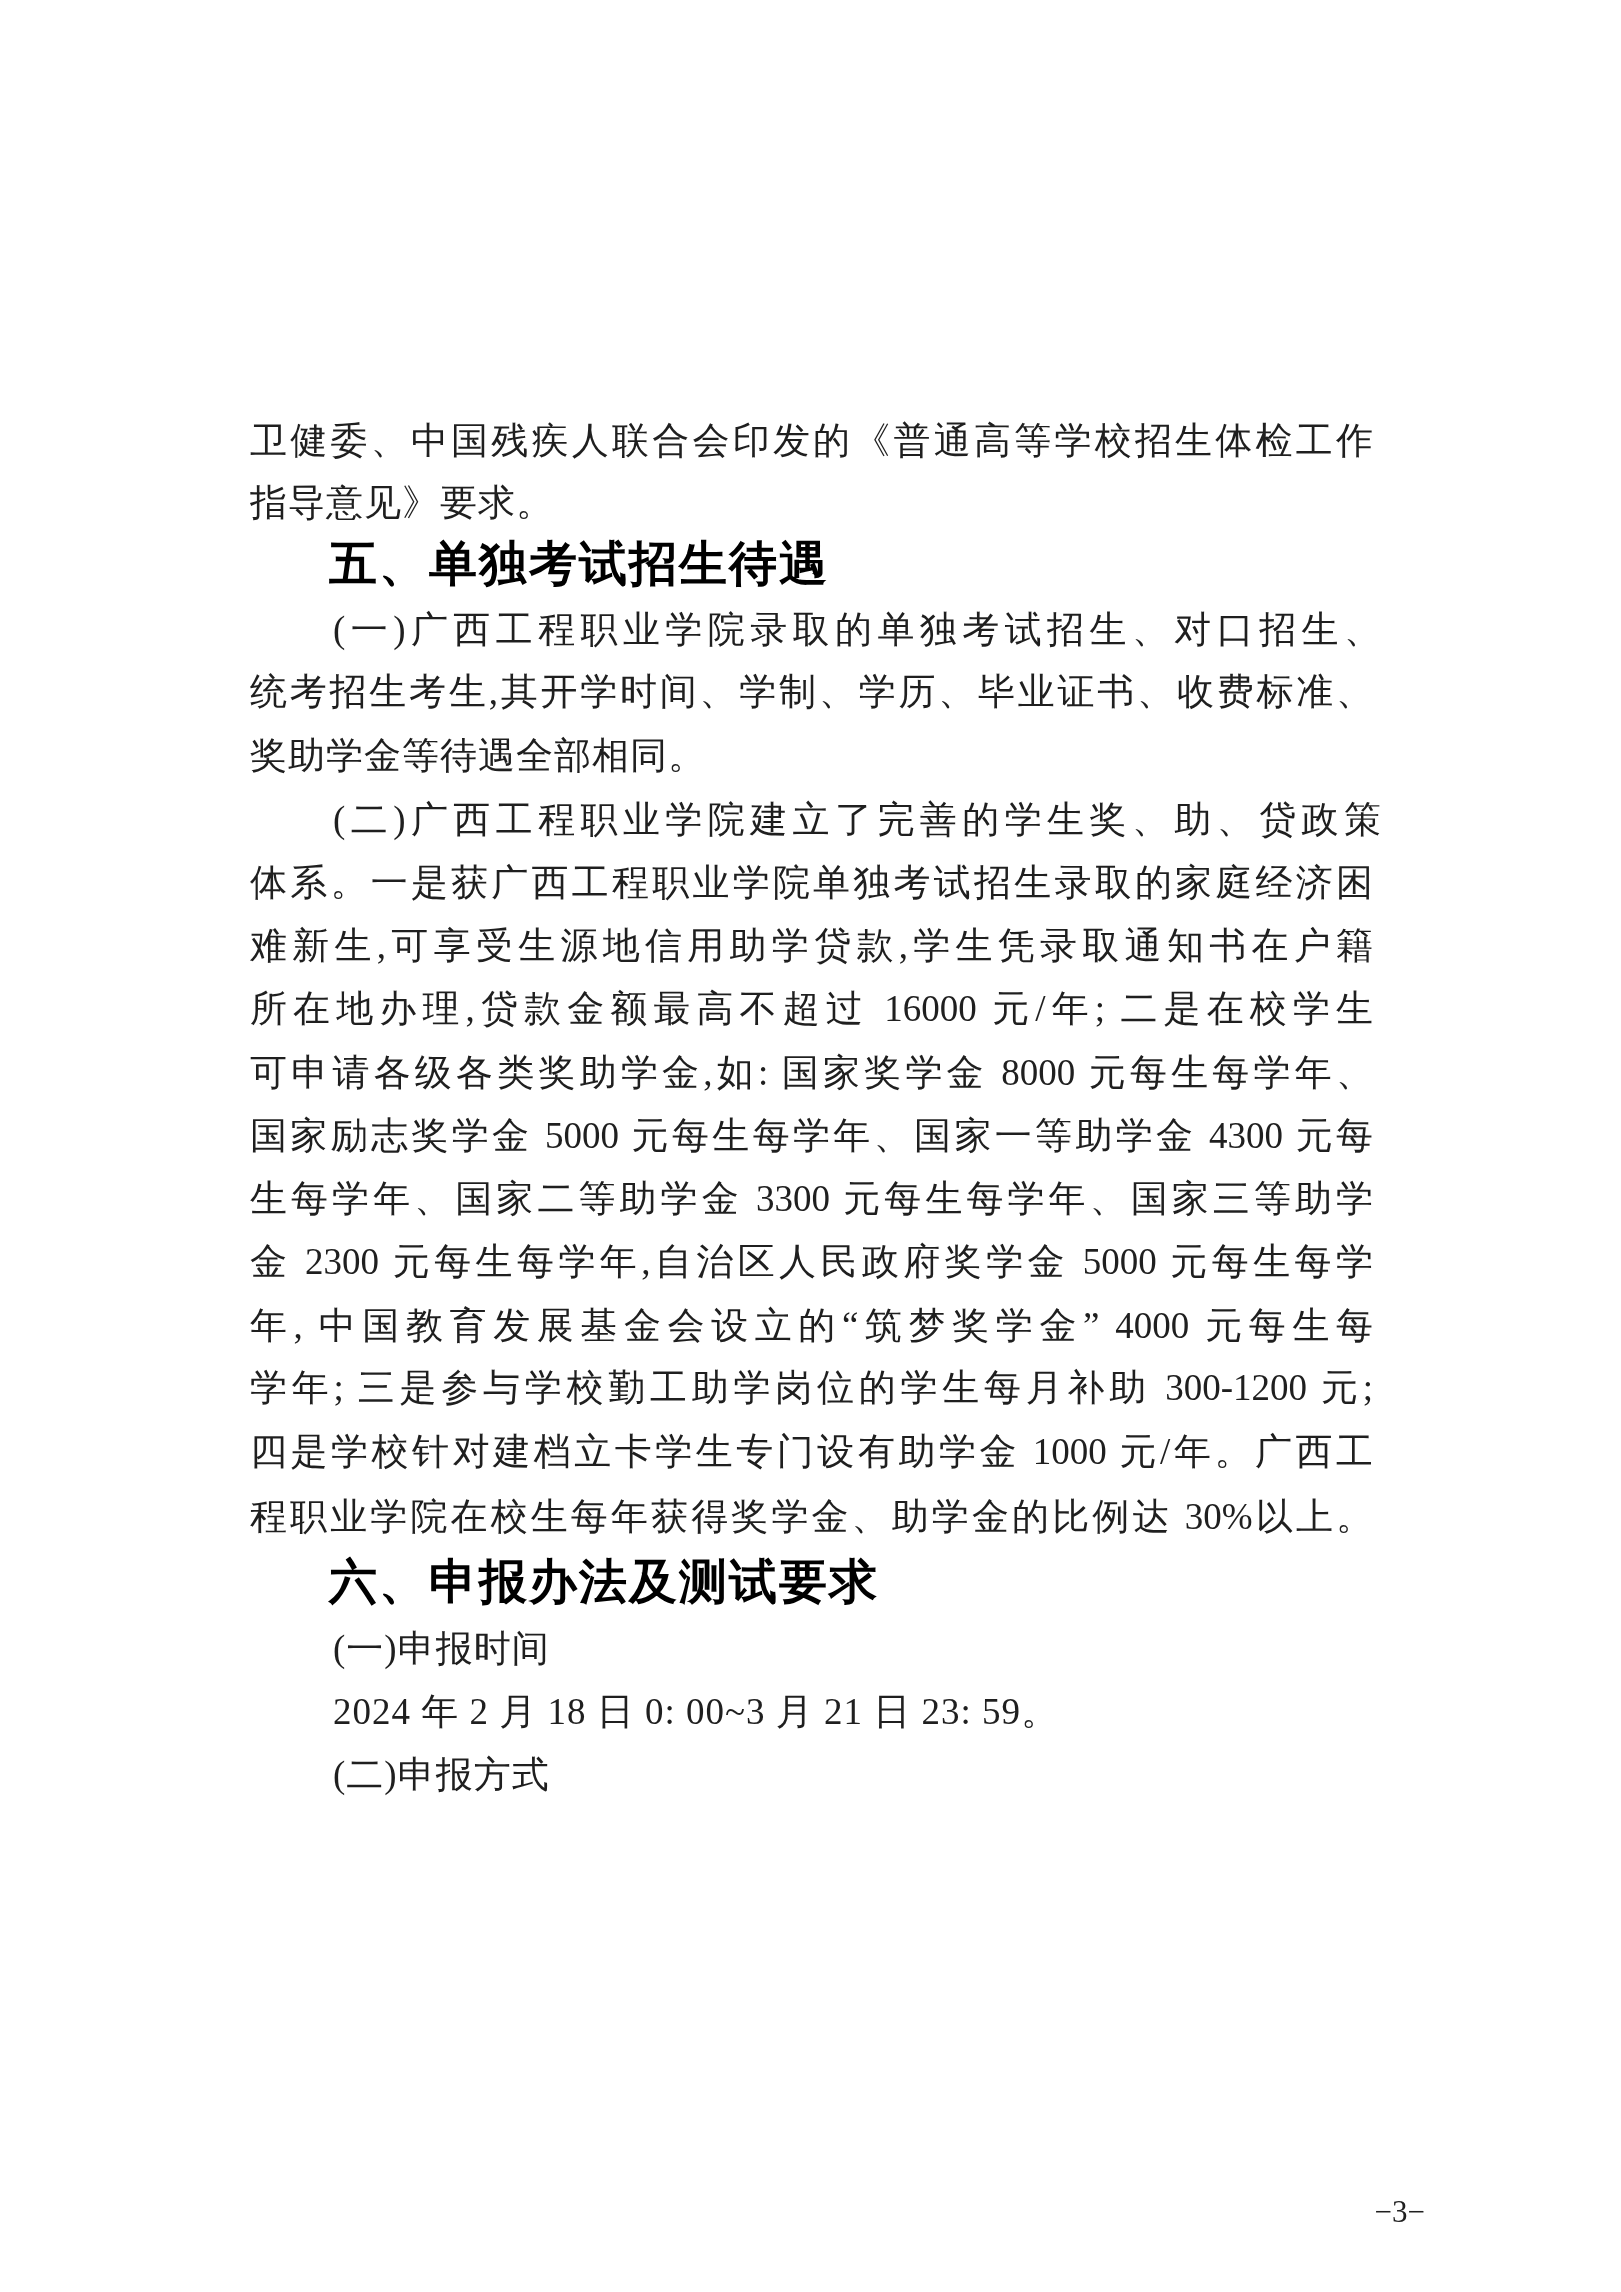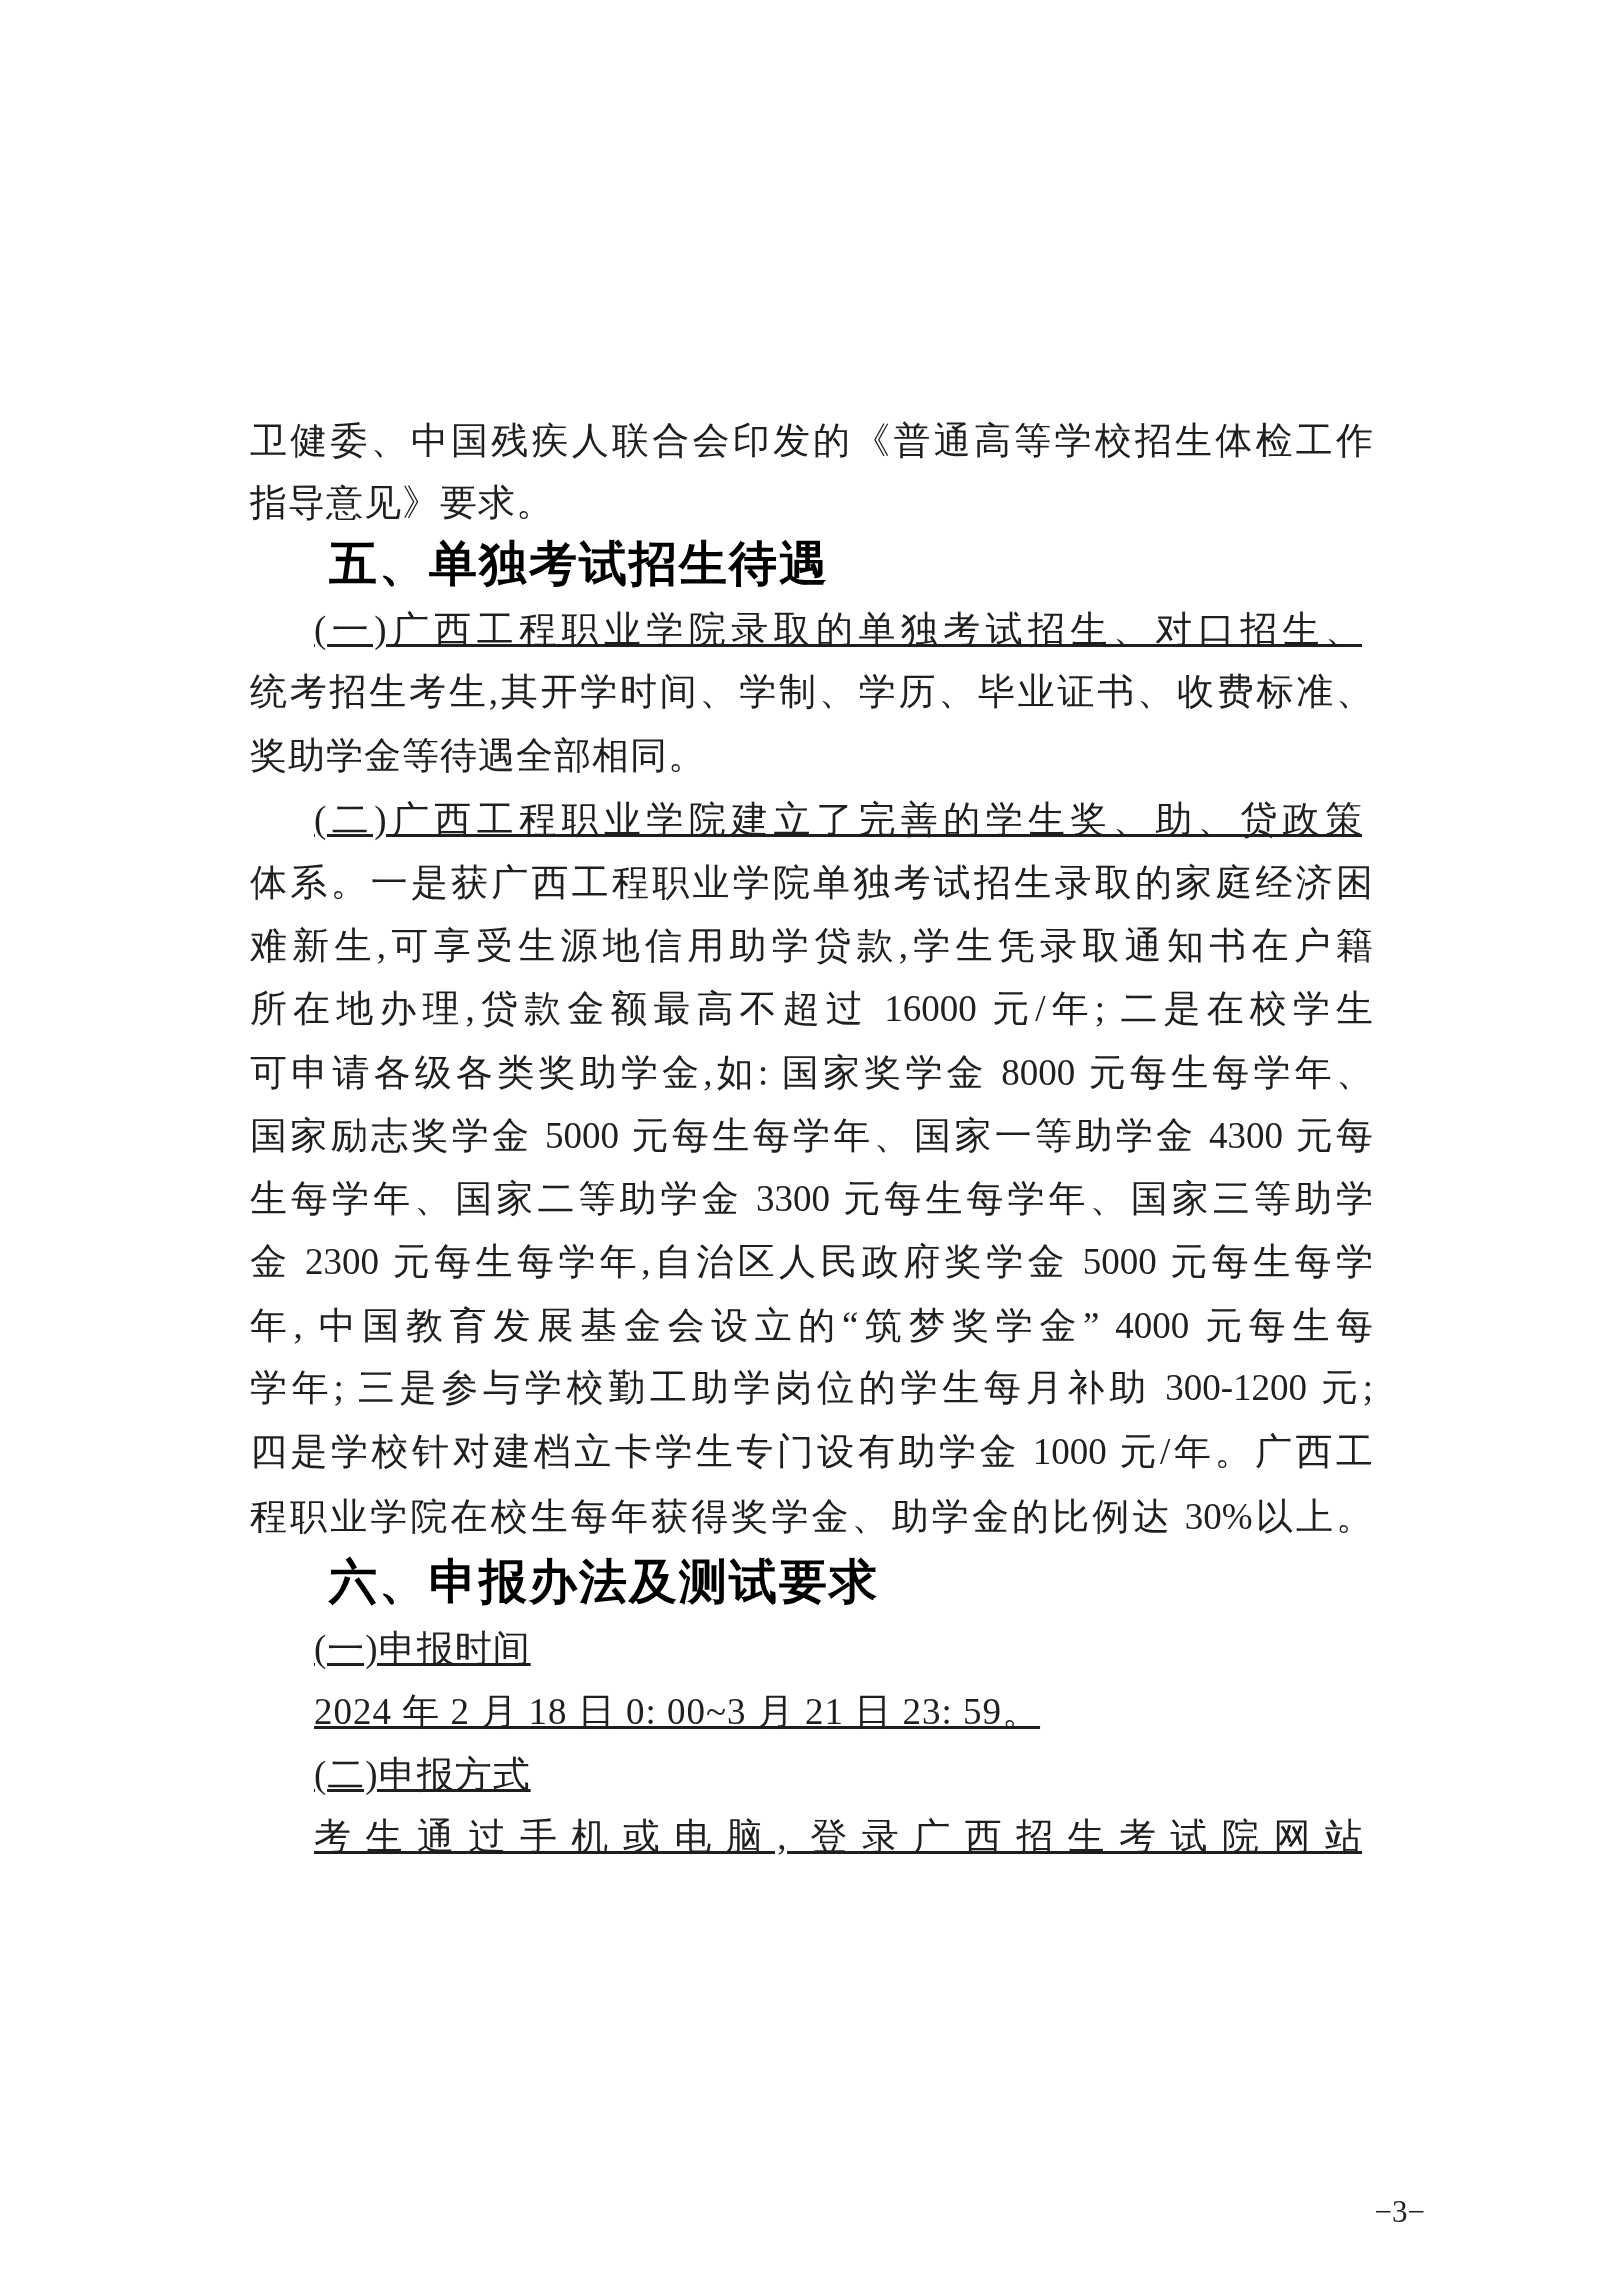--- a/index.html
+++ b/index.html
@@ -25,22 +25,21 @@
     letter-spacing: 1px;
   }
   .justify {
     white-space: normal;
     width: 1123px;
     text-align: justify;
     text-align-last: justify;
     letter-spacing: 0;
   }
   .indent {
-    left: 314px;
-    text-decoration: underline;
+    left: 333px;
   }
   .indent.justify {
     width: 1048px;
   }
   .heading {
     left: 329px;
     font-family: "Liberation Sans", "DejaVu Sans", sans-serif;
     font-weight: 700;
     font-size: 48px;
     color: #000000;
@@ -87,18 +86,17 @@
   <div class="ln justify" style="top:1301px">年, 中国教育发展基金会设立的“筑梦奖学金” 4000 元每生每</div>
   <div class="ln justify" style="top:1363px">学年; 三是参与学校勤工助学岗位的学生每月补助 300-1200 元;</div>
   <div class="ln justify" style="top:1427px">四是学校针对建档立卡学生专门设有助学金 1000 元/年。广西工</div>
   <div class="ln justify" style="top:1492px">程职业学院在校生每年获得奖学金、助学金的比例达 30%以上。</div>
 
   <div class="ln heading" style="top:1557px">六、申报办法及测试要求</div>
 
   <div class="ln indent" style="top:1624px">(一)申报时间</div>
   <div class="ln indent" style="top:1687px">2024 年 2 月 18 日 0: 00~3 月 21 日 23: 59。</div>
   <div class="ln indent" style="top:1750px">(二)申报方式</div>
-  <div class="ln indent spread" style="top:1812px">考生通过手机或电脑, 登录广西招生考试院网站</div>
 
   <div class="page-number">−3−</div>
 
 </div>
 
 
 </body></html>

